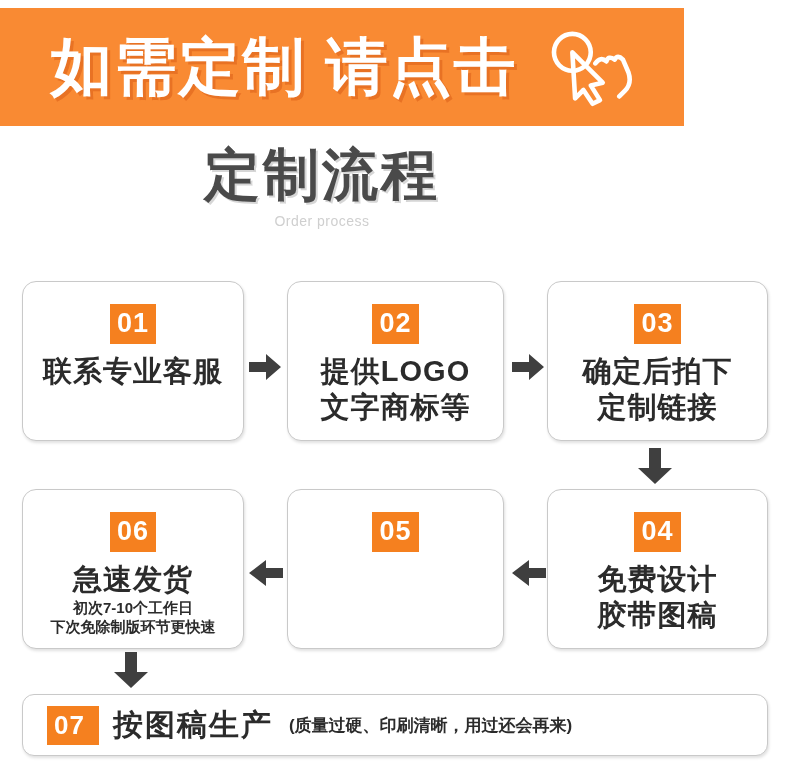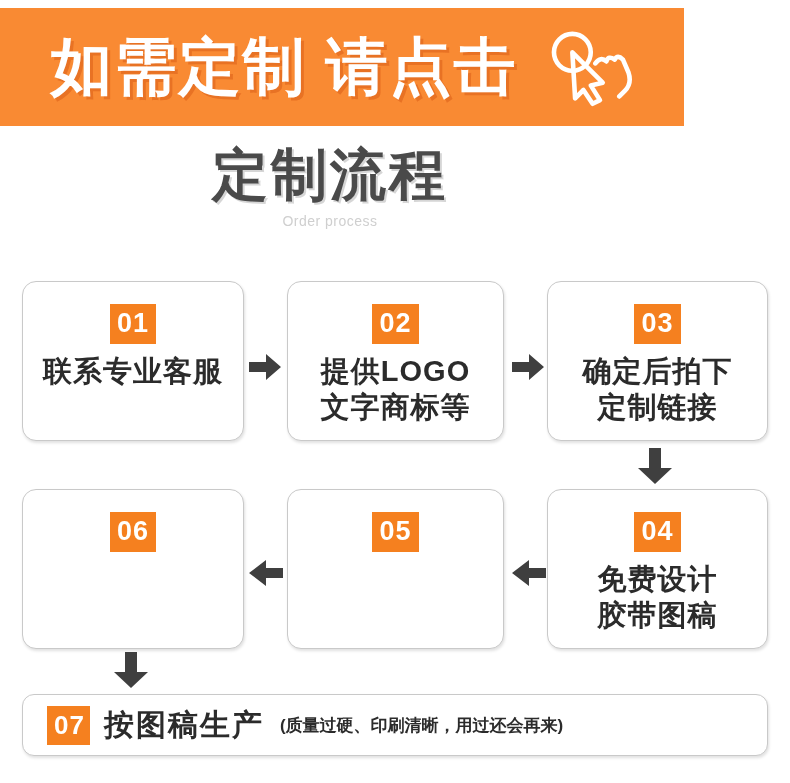--- a/index.html
+++ b/index.html
@@ -39,21 +39,21 @@
   .banner-icon {
     width: 92px;
     height: 92px;
     flex: 0 0 auto;
     display: block;
   }
 
   
   .title-block {
     position: absolute;
-    left: 16px; top: 146px;
+    left: 8px; top: 146px;
     width: 628px;
     text-align: center;
   }
   .title-main {
     font-size: 56px;
     font-weight: bold;
     color: #4a4a4a;
     letter-spacing: 3px;
     line-height: 1.05;
     text-shadow: 2px 2px 0 rgba(120,120,120,0.30);
@@ -142,21 +142,21 @@
     align-items: center;
     padding-left: 24px;
     gap: 14px;
   }
   .final-badge {
     background: #f5801f;
     color: #ffffff;
     font-size: 26px;
     font-weight: bold;
     line-height: 1;
-    padding: 6px 5px 7px 7px;
+    padding: 6px 14px 7px 7px;
     letter-spacing: 1px;
   }
   .final-title {
     font-size: 30px;
     font-weight: bold;
     color: #2b2b2b;
     letter-spacing: 2px;
     white-space: nowrap;
   }
   .final-note {
@@ -215,20 +215,25 @@
     <div class="box-line">胶带图稿</div>
   </div>
 </div>
 
 <div class="box" id="box-5">
   <div class="badge">05</div>
 </div>
 
 <div class="box" id="box-6">
   <div class="badge">06</div>
+  <div class="box-lines">
+    <div class="box-line">急速发货</div>
+    <div class="box-sub">初次7-10个工作日</div>
+    <div class="box-sub">下次免除制版环节更快速</div>
+  </div>
 </div>
 
 <div class="arrow" id="arrow-1-2">
   <svg width="32" height="26" viewBox="0 0 32 26">
     <path d="M0 8 H17 V0 L32 13 L17 26 V18 H0 Z" fill="#3f3f3f"></path>
   </svg>
 </div>
 
 <div class="arrow" id="arrow-2-3">
   <svg width="32" height="26" viewBox="0 0 32 26">

